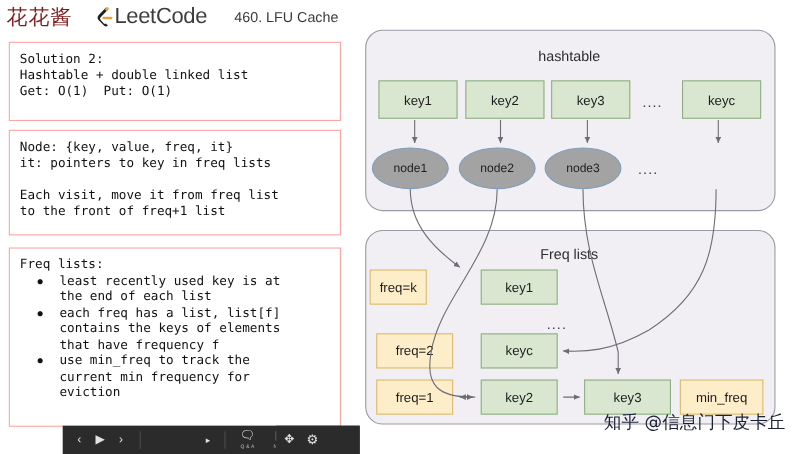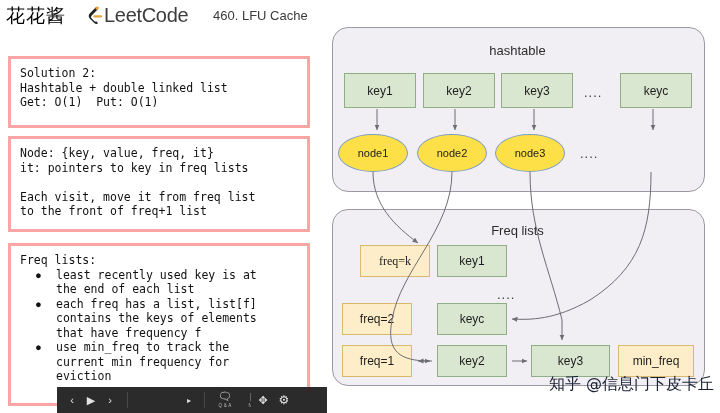--- a/index.html
+++ b/index.html
@@ -7,31 +7,31 @@
     width:720px;height:413px;
     background:#ffffff;
     font-family:"Liberation Sans", sans-serif;
     overflow:hidden;
     position:relative;
   }
   .slide{position:absolute;left:0;top:0;width:720px;height:413px;background:#fff;}
 
   
   .hdr{position:absolute;left:0;top:0;width:720px;height:30px;}
-  .hdr-cn{position:absolute;left:6px;top:3px;font-size:19px;color:#000000;
+  .hdr-cn{position:absolute;left:6px;top:3px;font-size:19px;color:#7f1d1d;
           font-family:"DejaVu Sans", sans-serif;letter-spacing:1px;}
   .lc-logo{position:absolute;left:84px;top:4px;width:22px;height:22px;}
   .lc-name{position:absolute;left:104px;top:4px;font-size:20px;color:#3c3c3c;
            letter-spacing:-.3px;font-family:"Liberation Sans", sans-serif;}
   .hdr-title{position:absolute;left:213px;top:8px;font-size:13px;color:#3a3a3a;}
 
   
-  .tbox{position:absolute;background:#fff;border:3px solid #fca5a5;
+  .tbox{position:absolute;background:#fff;border:1px solid #fca5a5;
         font-family:"DejaVu Sans Mono", monospace;font-size:11.5px;
-        line-height:14.5px;color:#111;box-sizing:border-box;padding:7px 9px;margin-top:18px;}
+        line-height:14.5px;color:#111;box-sizing:border-box;padding:7px 9px;}
   #box1{left:8px;top:38px;width:302px;height:72px;}
   #box2{left:8px;top:118px;width:302px;height:96px;}
   #box3{left:8px;top:225px;width:302px;height:163px;}
   .tbox p{margin:0;white-space:pre;}
   .blank{height:14.5px;}
   ul.bul{margin:0;padding:0 0 0 16px;list-style:none;}
   ul.bul li{position:relative;margin:0;white-space:pre-line;padding-left:20px;}
   ul.bul li::before{content:"\25CF";position:absolute;left:0px;top:0;font-size:8px;line-height:15px;}
 
   
@@ -39,21 +39,21 @@
   #panel-hash{left:332px;top:27px;width:371px;height:163px;}
   #panel-freq{left:332px;top:209px;width:371px;height:175px;}
   .panel-title{position:absolute;font-size:13px;color:#2c2c2c;text-align:center;}
 
   .keybox{position:absolute;background:#d9e7d0;border:1px solid #8fae85;
           font-size:12px;color:#1d1d1d;display:flex;align-items:center;
           justify-content:center;box-sizing:border-box;}
   .freqbox{position:absolute;background:#fdeec9;border:1px solid #d9b970;
            font-size:12px;color:#1d1d1d;display:flex;align-items:center;
            justify-content:center;box-sizing:border-box;}
-  .node{position:absolute;background:#fde047;border:1px solid #7f9dbf;
+  .node{position:absolute;background:#a3a3a3;border:1px solid #7f9dbf;
         border-radius:50%;font-size:11px;color:#1d1d1d;display:flex;
         align-items:center;justify-content:center;box-sizing:border-box;}
   .dots{position:absolute;font-size:13px;color:#3a3a3a;letter-spacing:1px;}
 
   svg.wires{position:absolute;left:0;top:0;width:720px;height:413px;pointer-events:none;}
 
   
   .wm{position:absolute;right:6px;bottom:18px;font-size:16px;color:#0f172a;
       font-family:"DejaVu Sans", sans-serif;opacity:.95;white-space:nowrap;}
 
@@ -122,21 +122,21 @@
   <div class="dots" style="left:584px;top:85px;">....</div>
 
   <div class="node" style="left:338px;top:134px;width:70px;height:38px;">node1</div>
   <div class="node" style="left:417px;top:134px;width:70px;height:38px;">node2</div>
   <div class="node" style="left:495px;top:134px;width:70px;height:38px;">node3</div>
   <div class="dots" style="left:580px;top:146px;">....</div>
 
   <div class="panel" id="panel-freq"></div>
   <div class="panel-title" style="left:332px;top:223px;width:371px;">Freq lists</div>
 
-  <div class="freqbox" style="left:360px;top:245px;width:70px;height:32px;font-family:Liberation Serif, serif;">freq=k</div>
+  <div class="freqbox" style="left:336px;top:245px;width:52px;height:32px;">freq=k</div>
   <div class="freqbox" style="left:342px;top:303px;width:70px;height:32px;">freq=2</div>
   <div class="freqbox" style="left:342px;top:345px;width:70px;height:32px;">freq=1</div>
 
   <div class="keybox" style="left:437px;top:245px;width:70px;height:32px;">key1</div>
   <div class="keybox" style="left:437px;top:303px;width:70px;height:32px;">keyc</div>
   <div class="keybox" style="left:437px;top:345px;width:70px;height:32px;">key2</div>
   <div class="keybox" style="left:531px;top:345px;width:79px;height:32px;">key3</div>
   <div class="freqbox" style="left:618px;top:345px;width:76px;height:32px;">min_freq</div>
   <div class="dots" style="left:497px;top:287px;">....</div>
 

